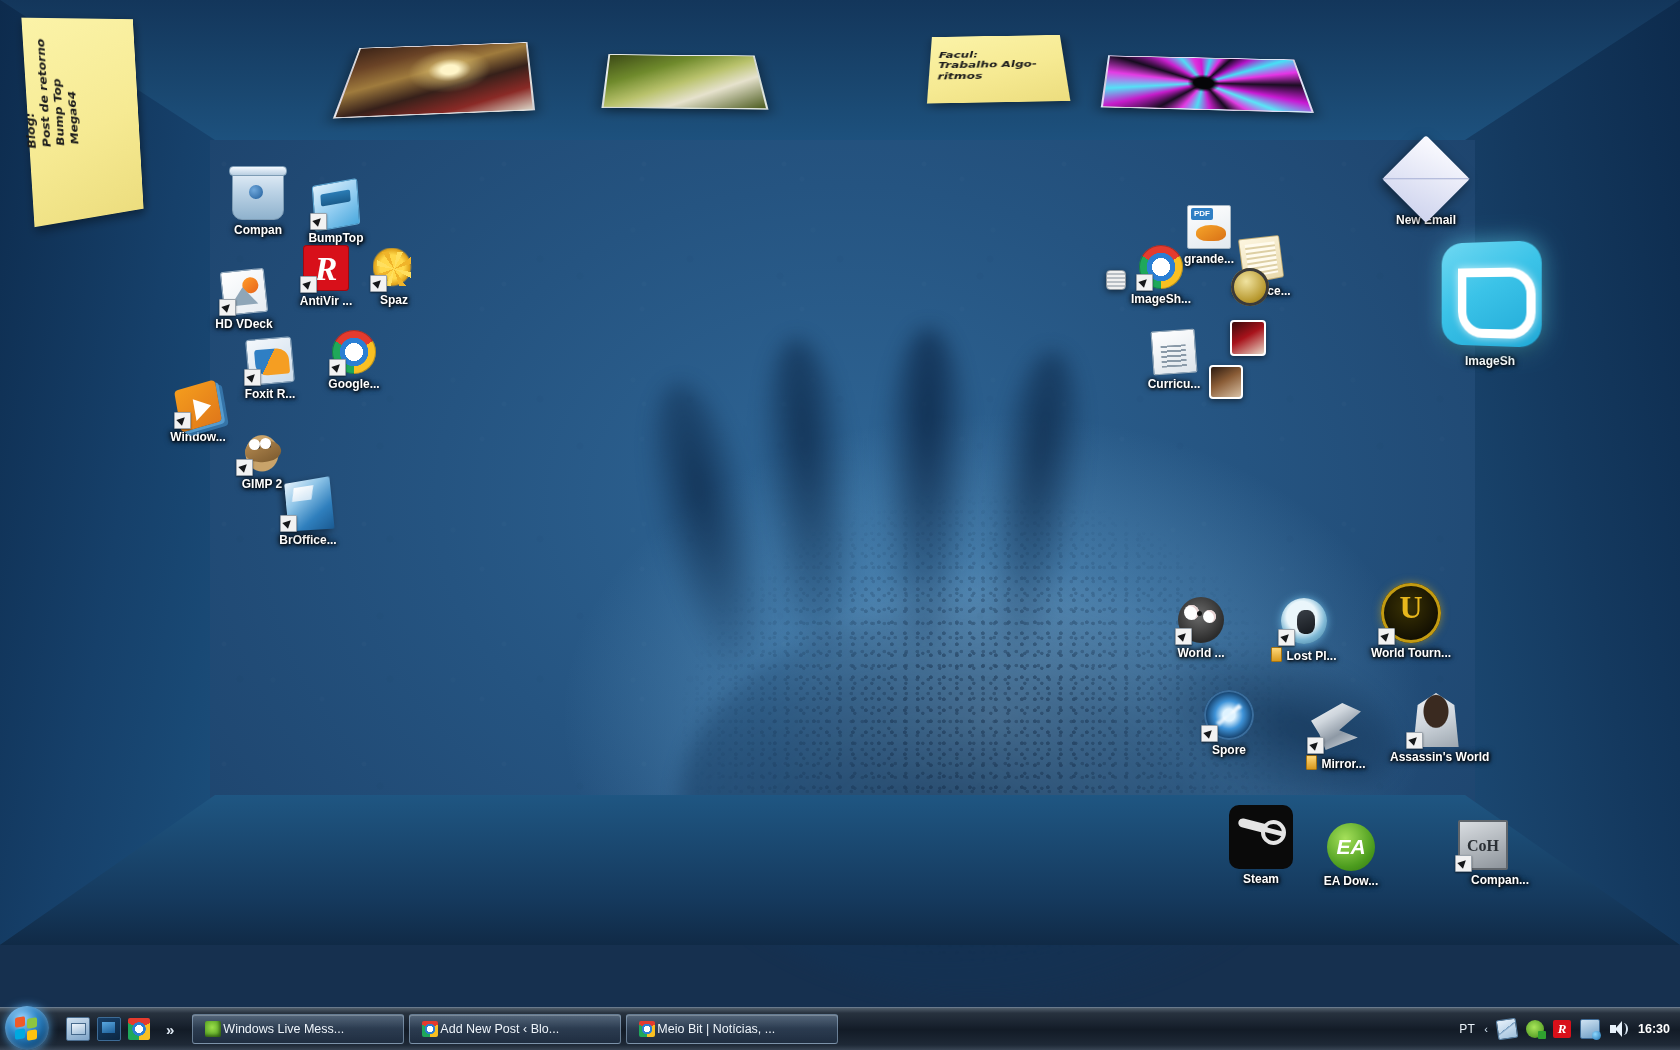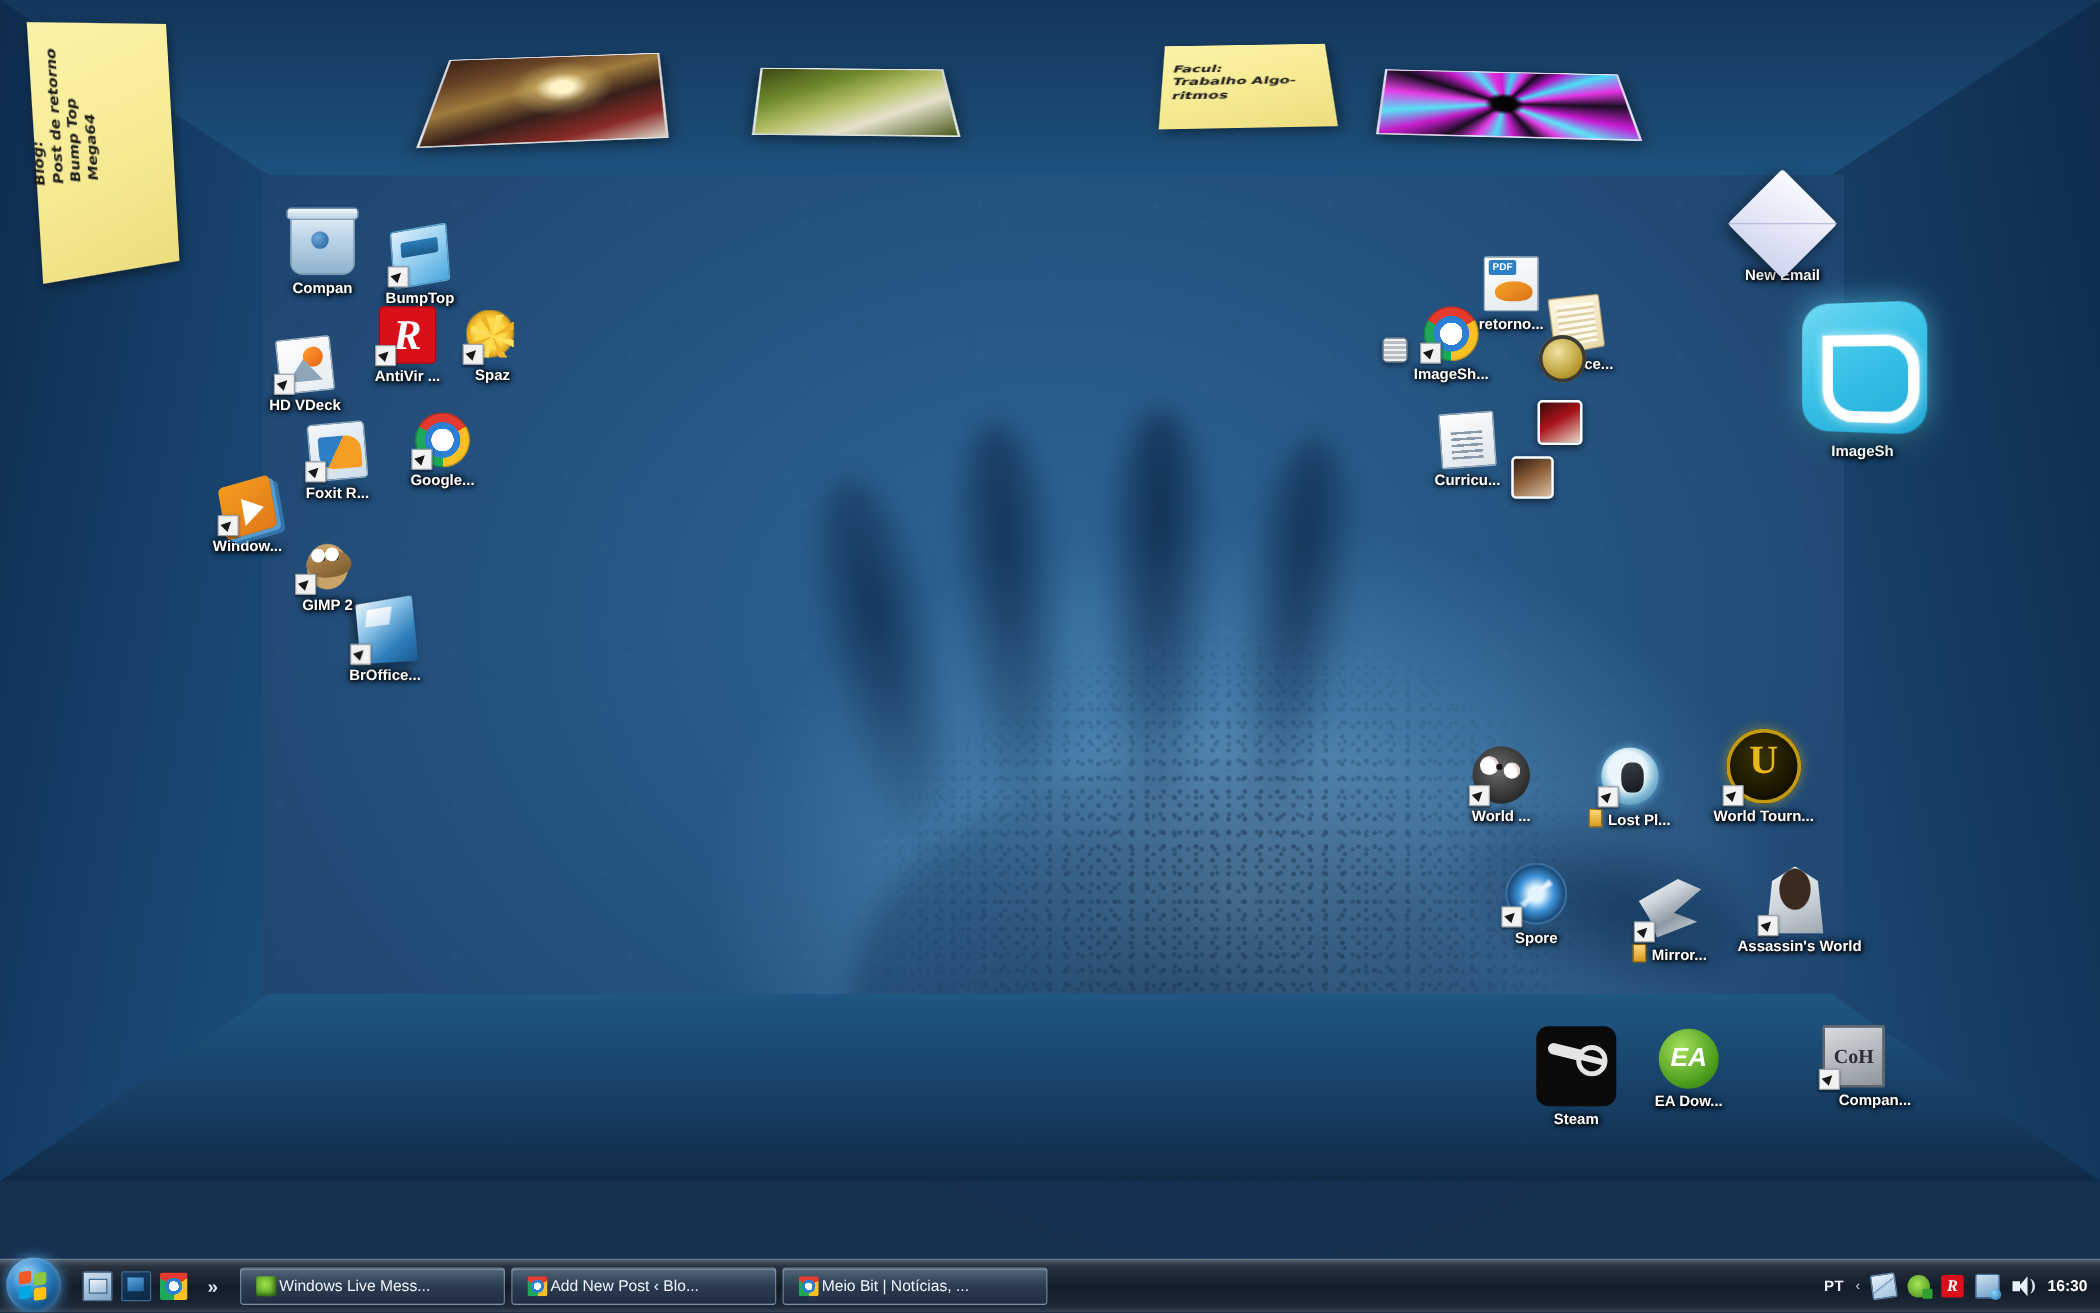--- a/index.html
+++ b/index.html
@@ -311,21 +311,21 @@
     box-shadow:inset 0 1px 0 rgba(255,255,255,.22);
   }
   .taskbtn .ti{width:16px;height:16px;flex:0 0 auto;border-radius:2px;}
   .ti-msn{background:radial-gradient(circle at 45% 40%,#9ce04a,#3d8a16);border-radius:50%;
     box-shadow:inset -2px -2px 3px rgba(0,0,0,.35);}
   .ti-chrome{background:
       radial-gradient(circle at 50% 50%, #ffffff 0 3px, #2b7fd4 3px 5px, transparent 5.5px),
       conic-gradient(from -60deg, #e43b2e 0 120deg, #f9c022 120deg 240deg, #1fa85a 240deg 360deg);
     border-radius:50%;}
   .tray{display:flex;align-items:center;gap:9px;margin-right:10px;flex:0 0 auto;color:#e9f1f8;font-size:12px;}
-  .tray .lang{font-weight:700;letter-spacing:.4px;margin-left:22px;}
+  .tray .lang{font-weight:400;letter-spacing:.4px;margin-left:22px;}
   .tray .tchev{font-size:11px;color:#cfe0ef;cursor:pointer;}
   .ticon{width:18px;height:18px;position:relative;cursor:pointer;}
   .ti-net{background:linear-gradient(160deg,#cfe3f3,#6d9cc4);border:1px solid #3e6a95;border-radius:2px;}
   .ti-net::after{content:"";position:absolute;right:-2px;bottom:-2px;width:9px;height:9px;border-radius:50%;
     background:radial-gradient(circle at 35% 35%,#8fd8ff,#1b6fae);}
   .ti-msgr{background:radial-gradient(circle at 45% 40%,#a9e65a,#3d8a16);border-radius:50%;}
   .ti-msgr::after{content:"";position:absolute;right:-2px;bottom:-1px;width:8px;height:8px;background:#2fa02f;border-radius:1px;}
   .ti-mail{background:linear-gradient(160deg,#e8f2fb,#9fc0dc);border:1px solid #5b84a8;border-radius:2px;
     transform:rotate(-8deg);}
   .ti-mail::after{content:"";position:absolute;left:0;top:0;right:0;bottom:0;
@@ -455,21 +455,21 @@
   <div id="layer-righttop">
       <div class="icon small" style="left: 1070px; top: 270px;">
         <div class="glyph" style="width: 20px; height: 20px;">
           <div class="art pi-strip photoicon"></div>
         </div>
       </div>
       <div class="icon" style="left: 1163px; top: 205px;">
         <div class="glyph" style="width: 44px; height: 44px;">
           <div class="art pdf"></div>
         </div>
-        <span class="lbl">retorno...</span>
+        <span class="lbl">grande...</span>
       </div>
       <div class="icon" style="left: 1115px; top: 245px;">
         <div class="glyph" style="width: 44px; height: 44px;">
           <div class="art chrome"></div>
           <span class="shortcut"></span>
         </div>
         <span class="lbl">ImageSh...</span>
       </div>
       <div class="icon" style="left: 1216px; top: 237px;">
         <div class="glyph" style="width: 44px; height: 44px;">
@@ -535,21 +535,21 @@
         </div>
         <span class="lbl"><span class="folder-tag"></span>Mirror...</span>
       </div>
       <div class="icon" style="left: 1390px; top: 693px;">
         <div class="glyph" style="width: 54px; height: 54px;">
           <div class="art assassin"></div>
           <span class="shortcut"></span>
         </div>
         <span class="lbl">Assassin's World</span>
       </div>
-      <div class="icon" style="left: 1215px; top: 805px; margin-top: 16px;">
+      <div class="icon" style="left: 1215px; top: 805px;">
         <div class="glyph" style="width: 64px; height: 64px;">
           <div class="art steam"></div>
         </div>
         <span class="lbl">Steam</span>
       </div>
       <div class="icon" style="left: 1305px; top: 823px;">
         <div class="glyph" style="width: 48px; height: 48px;">
           <div class="art ea"></div>
         </div>
         <span class="lbl">EA Dow...</span>

